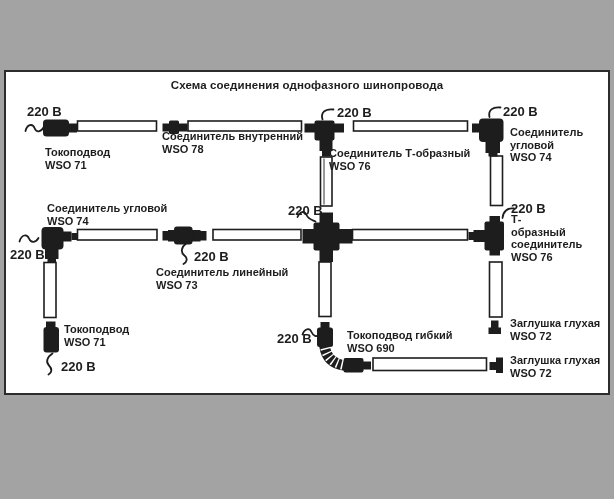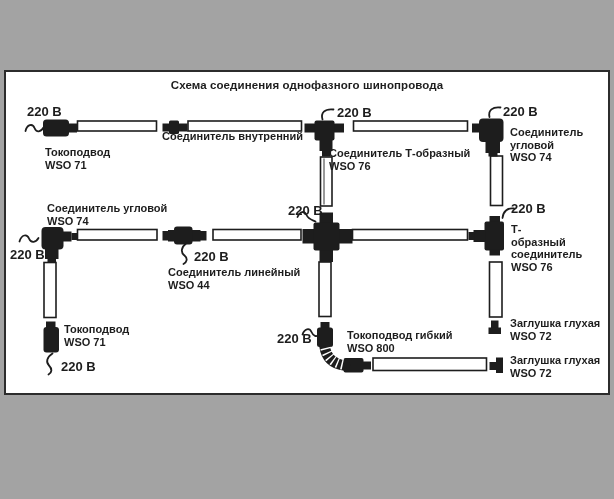--- a/index.html
+++ b/index.html
@@ -156,53 +156,54 @@
   <div class="volt" style="left:511px;top:201px">220 В</div>
   <div class="volt" style="left:277px;top:331px">220 В</div>
   <div class="volt" style="left:61px;top:359px">220 В</div>
 
   <div class="lbl" style="left:45px;top:146px">
     <span>Токоподвод</span>
     <span>WSO 71</span>
   </div>
   <div class="lbl" style="left:162px;top:130px">
     <span>Соединитель внутренний</span>
+    <span>WSO 78</span>
   </div>
   <div class="lbl" style="left:329px;top:147px">
     <span>Соединитель Т-образный</span>
     <span>WSO 76</span>
   </div>
   <div class="lbl" style="left:510px;top:126px">
     <span>Соединитель угловой</span>
     <span>WSO 74</span>
   </div>
   <div class="lbl" style="left:47px;top:202px">
     <span>Соединитель угловой</span>
     <span>WSO 74</span>
   </div>
-  <div class="lbl" style="left:168px;top:266px">
+  <div class="lbl" style="left:156px;top:266px">
     <span>Соединитель линейный</span>
-    <span>WSO 44</span>
+    <span>WSO 73</span>
   </div>
   <div class="lbl" style="left:347px;top:251px">
   </div>
-  <div class="lbl" style="left:511px;top:223px;width:64px">
+  <div class="lbl" style="left:511px;top:213px;width:64px">
     <span>Т-образный соединитель</span>
     <span>WSO 76</span>
   </div>
   <div class="lbl" style="left:64px;top:323px">
     <span>Токоподвод</span>
     <span>WSO 71</span>
   </div>
   <div class="lbl" style="left:510px;top:317px">
     <span>Заглушка глухая</span>
     <span>WSO 72</span>
   </div>
   <div class="lbl" style="left:347px;top:329px">
     <span>Токоподвод гибкий</span>
-    <span>WSO 800</span>
+    <span>WSO 690</span>
   </div>
   <div class="lbl" style="left:510px;top:354px">
     <span>Заглушка глухая</span>
     <span>WSO 72</span>
   </div>
 
 </div>
 
 </body></html>

